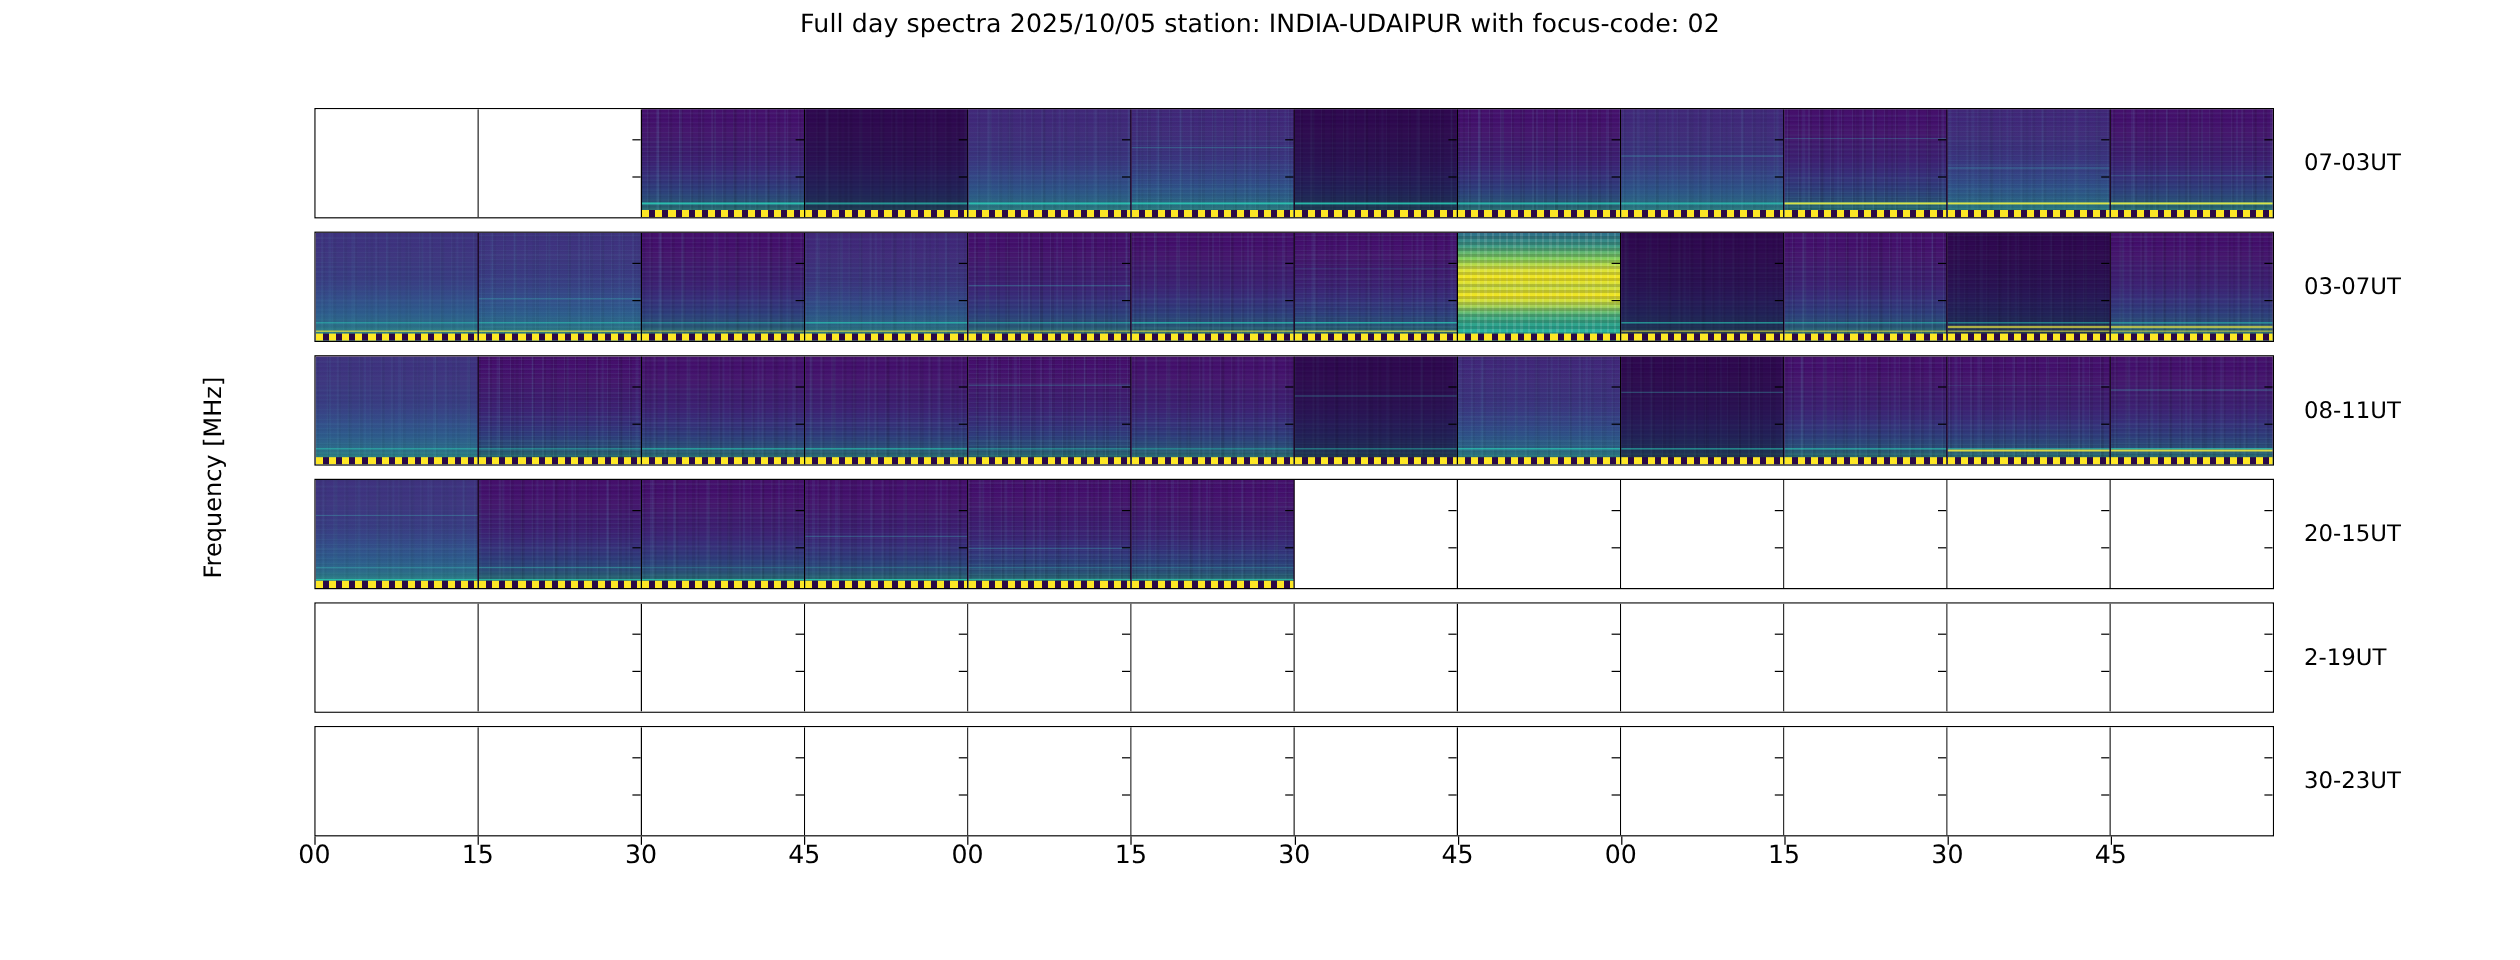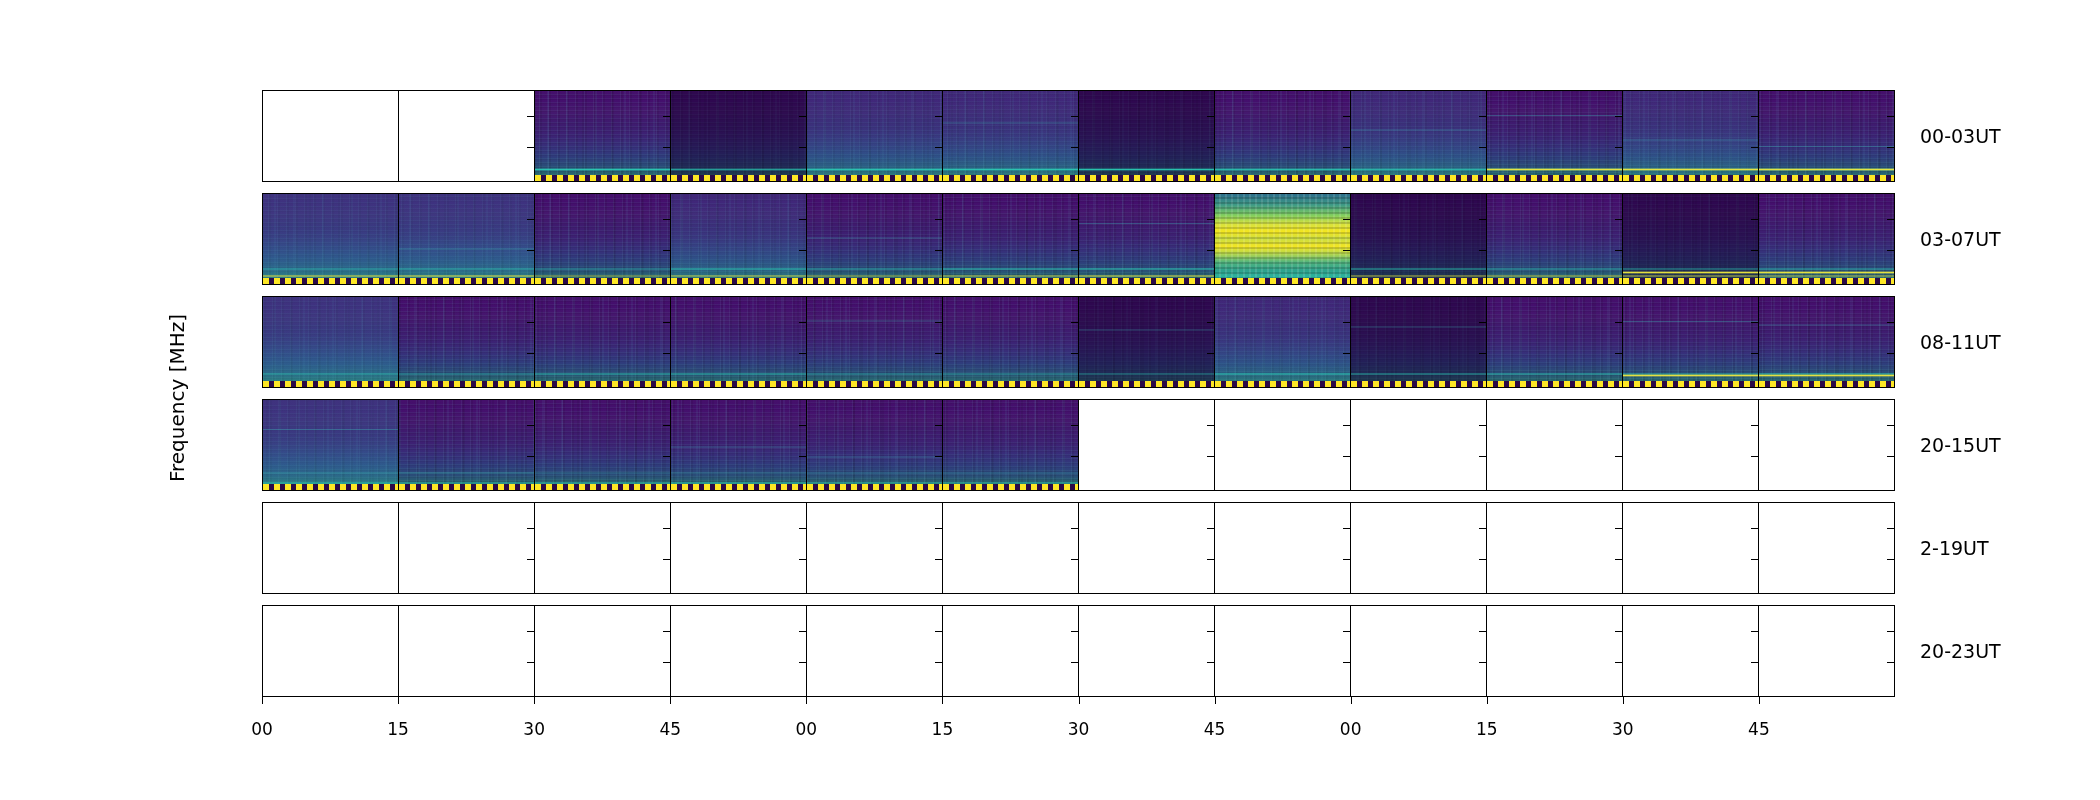--- a/index.html
+++ b/index.html
@@ -80,34 +80,35 @@
   .darker{position:absolute;inset:0;background:rgba(20,0,45,.45);}
 
   
   .bottomdash{position:absolute;left:0;right:0;bottom:0;height:6px;
      background:repeating-linear-gradient(to right,
         #fde725 0px,#fde725 6px,#2b0a47 6px,#2b0a47 11px);}
   .ytick-in{position:absolute;width:7px;height:0;border-top:1.3px solid #000;}
 
   .xtick{position:absolute;bottom:-7px;width:0;height:7px;
          border-left:1.3px solid #000;}
-  .xlabeltxt{position:absolute;top:22px;transform:translateX(-50%);
-             font-size:17px;white-space:nowrap;}
+  .xlabeltxt{position:absolute;top:3px;transform:translateX(-50%);
+             font-size:21px;white-space:nowrap;}
 
   
   .rowlabel{position:absolute;left:1920px;transform:translateY(-50%);
             font-size:19px;white-space:nowrap;}
 
   #xaxis{position:absolute;left:262px;top:705px;width:1633px;height:40px;}
 </style>
 </head>
 <body>
 
 <div id="figure">
 
+  <div id="title">Full day spectra 2025/10/05 station: INDIA-UDAIPUR with focus-code: 02</div>
 
   <div id="ylabel">
     <span>Frequency [MHz]</span>
   </div>
 
   <div id="rows-container">
       <div class="row" style="top: 90px; height: 92px;">
         <div class="row-inner">
           <div class="panel empty"></div>
           <div class="panel empty">
@@ -827,19 +828,19 @@
       <div class="xtick" style="left: 66.6667%; bottom: auto; top: 0px; height: 7px;"></div>
       <div class="xlabeltxt" style="left: 66.6667%;">00</div>
       <div class="xtick" style="left: 75%; bottom: auto; top: 0px; height: 7px;"></div>
       <div class="xlabeltxt" style="left: 75%;">15</div>
       <div class="xtick" style="left: 83.3333%; bottom: auto; top: 0px; height: 7px;"></div>
       <div class="xlabeltxt" style="left: 83.3333%;">30</div>
       <div class="xtick" style="left: 91.6667%; bottom: auto; top: 0px; height: 7px;"></div>
       <div class="xlabeltxt" style="left: 91.6667%;">45</div>
     </div>
 
-<div class="rowlabel" style="top: 136px;">00-03UT</div>
+<div class="rowlabel" style="top: 136px;">07-03UT</div>
     <div class="rowlabel" style="top: 239px;">03-07UT</div>
     <div class="rowlabel" style="top: 342px;">08-11UT</div>
     <div class="rowlabel" style="top: 445px;">20-15UT</div>
     <div class="rowlabel" style="top: 548px;">2-19UT</div>
-    <div class="rowlabel" style="top: 651px;">20-23UT</div>
+    <div class="rowlabel" style="top: 651px;">30-23UT</div>
   </div>
 
 </body></html>

